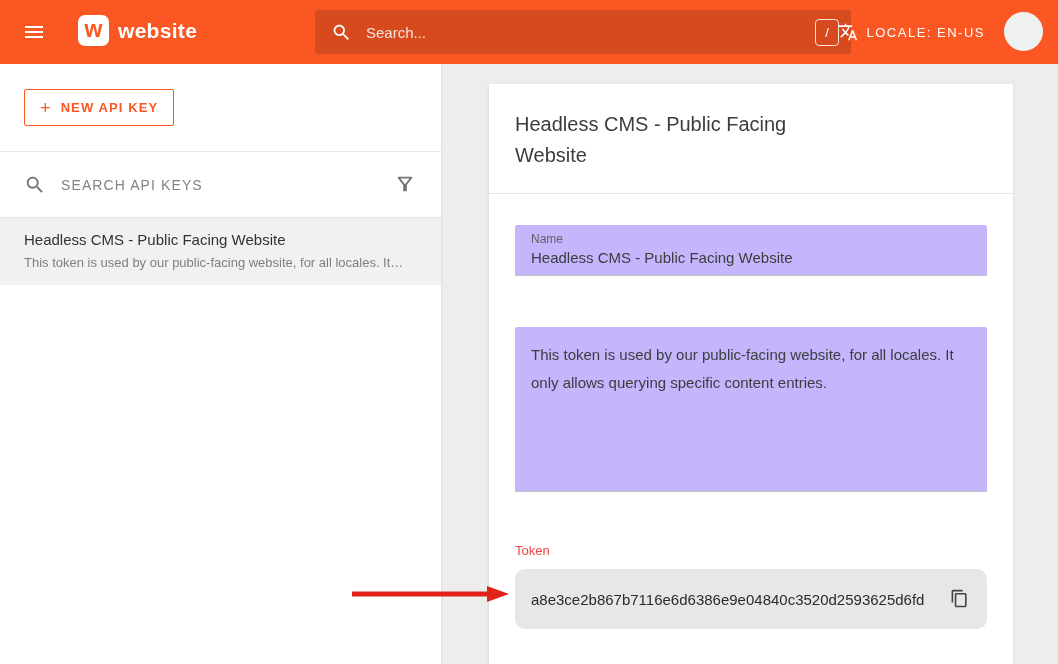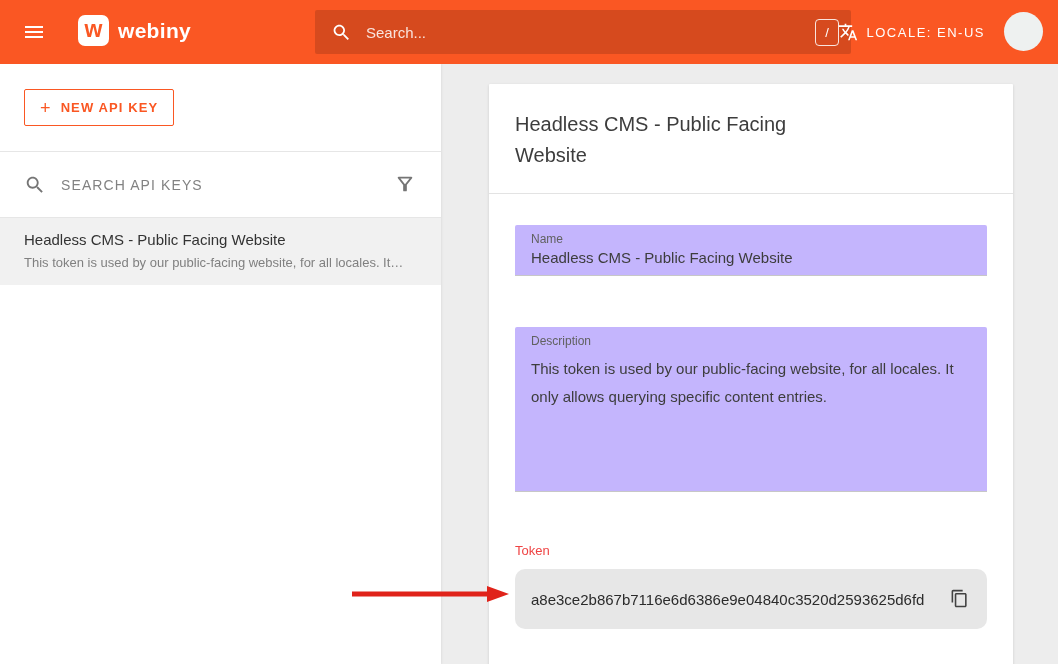--- a/index.html
+++ b/index.html
@@ -62,21 +62,21 @@
 <div class="screen">
 
   <div class="header">
     <button class="hamburger" aria-label="menu">
       <svg width="24" height="24" viewBox="0 0 24 24">
           <path fill="#ffffff" d="M3 18h18v-2H3v2zm0-5h18v-2H3v2zm0-7v2h18V6H3z"></path>
         </svg>
     </button>
     <div class="logo">
       <div class="logo-badge">w</div>
-      <div class="logo-text">webiny</div>
+      <div class="logo-text">website</div>
     </div>
     <div class="searchbar">
       <span style="display:flex;">
         <svg width="21" height="21" viewBox="0 0 24 24">
             <path fill="#ffffff" d="M15.5 14h-.79l-.28-.27C15.41 12.59 16 11.11 16 9.5 16 5.91 13.09 3 9.5 3S3 5.91 3 9.5 5.91 16 9.5 16c1.61 0 3.09-.59 4.23-1.57l.27.28v.79l5 4.99L20.49 19l-4.99-5zm-6 0C7.01 14 5 11.99 5 9.5S7.01 5 9.5 5 14 7.01 14 9.5 11.99 14 9.5 14z"></path>
           </svg>
       </span>
       <input type="text" placeholder="Search..." style="">
       <div class="shortcut-badge">/</div>
     </div>
@@ -121,21 +121,20 @@
     <div class="card">
       <div class="card-header">
         <div class="card-title">Headless CMS - Public Facing Website</div>
       </div>
       <div class="card-body">
         <div class="filled-field name-field">
           <div class="field-label">Name</div>
           <input type="text" value="Headless CMS - Public Facing Website" style="">
         </div>
         <div class="filled-field desc-field">
-          <div class="field-label">Description</div>
           <textarea style="">This token is used by our public-facing website, for all locales. It only allows querying specific content entries.</textarea>
         </div>
         <div class="token-label">Token</div>
         <div class="token-box">
           <span class="token-value">a8e3ce2b867b7116e6d6386e9e04840c3520d2593625d6fd</span>
           <button class="copy-btn" aria-label="copy token">
             <svg width="19" height="19" viewBox="0 0 24 24">
                 <path fill="#424242" d="M16 1H4c-1.1 0-2 .9-2 2v14h2V3h12V1zm3 4H8c-1.1 0-2 .9-2 2v14c0 1.1.9 2 2 2h11c1.1 0 2-.9 2-2V7c0-1.1-.9-2-2-2zm0 16H8V7h11v14z"></path>
               </svg>
           </button>

